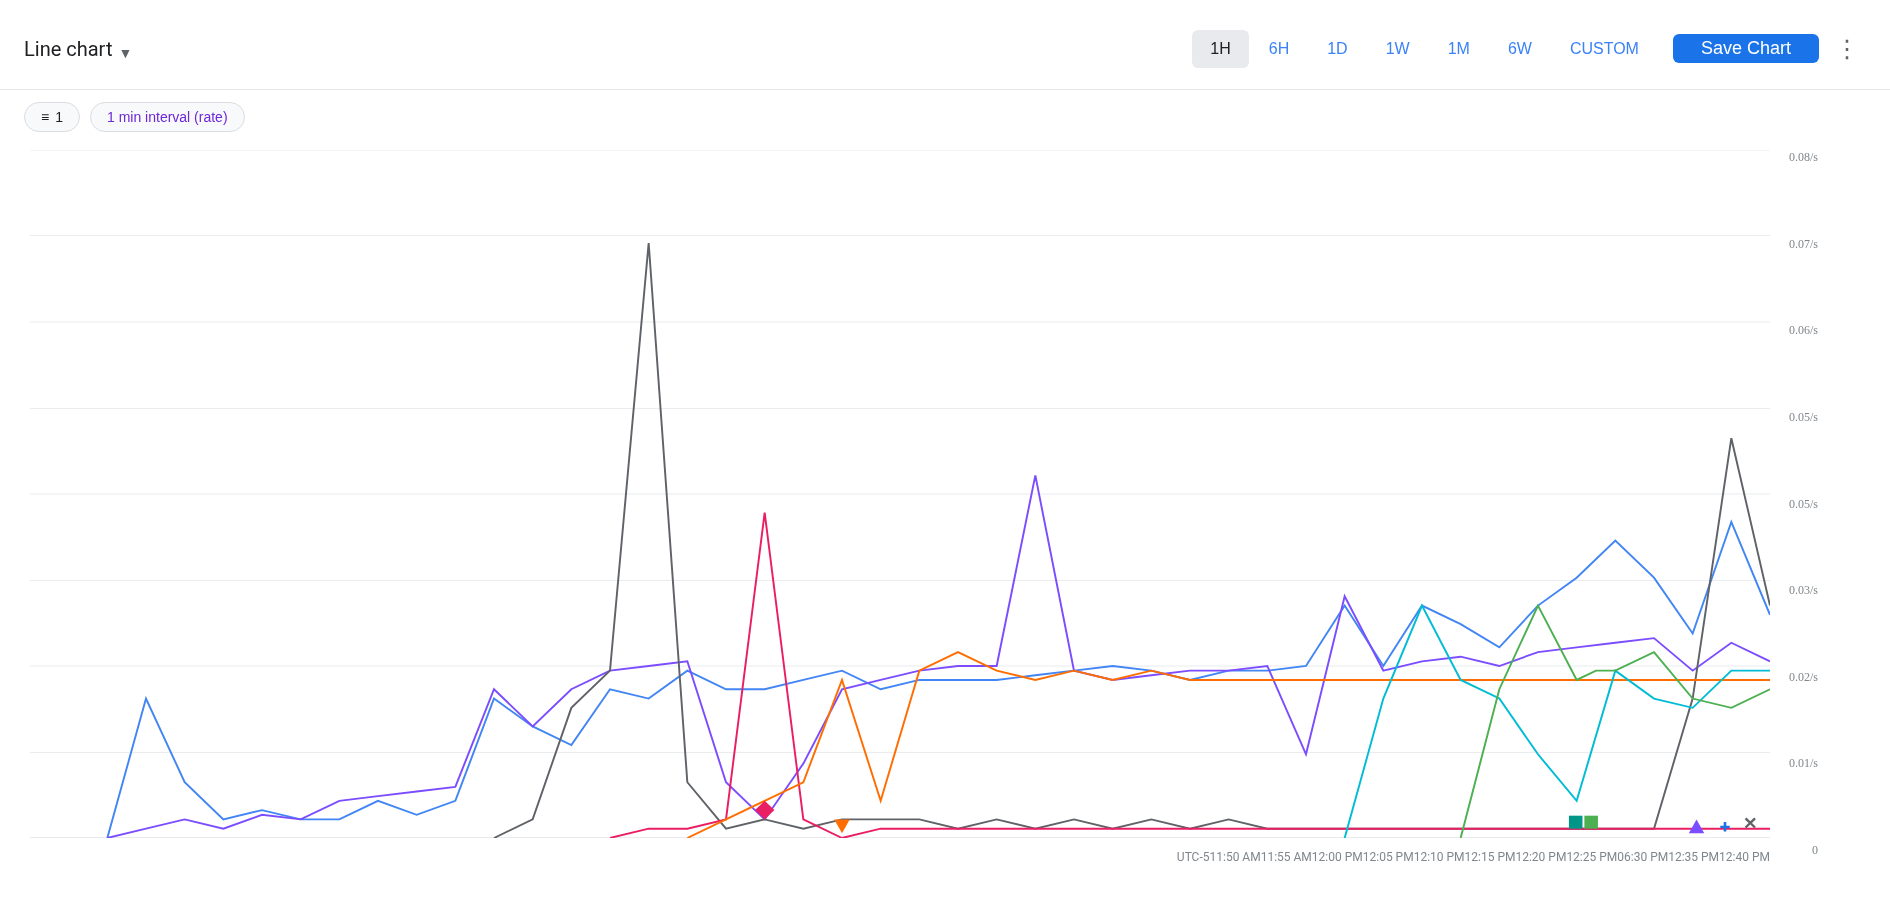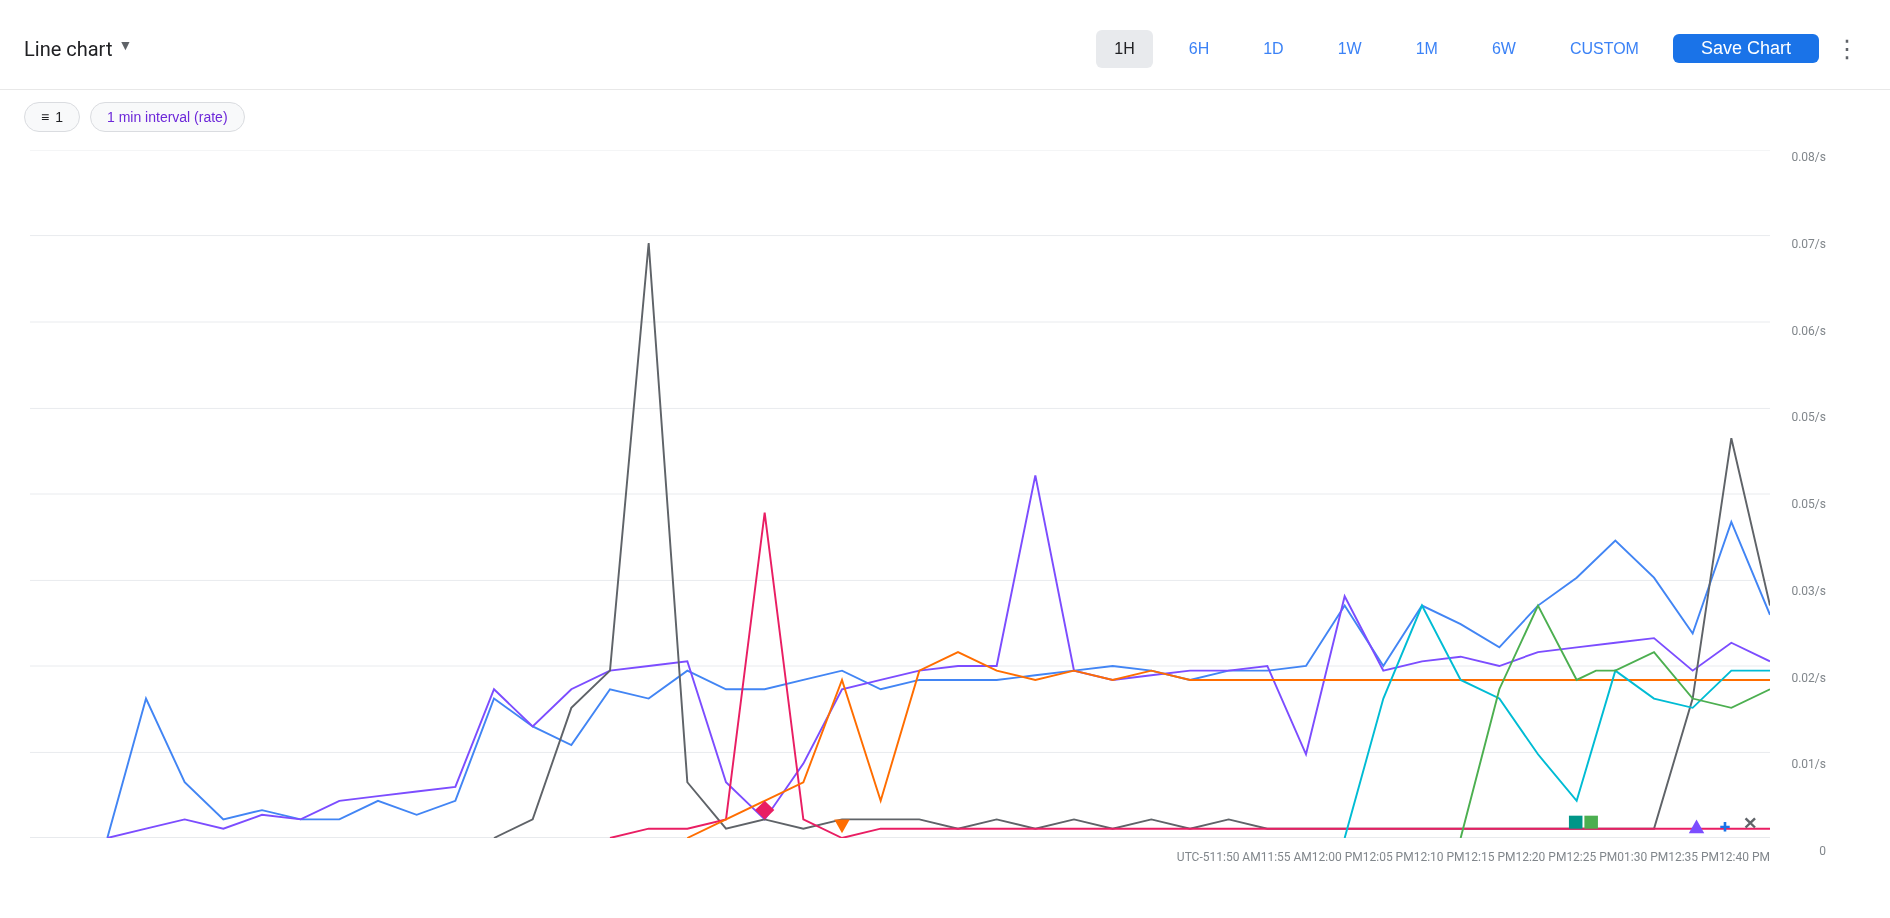--- a/index.html
+++ b/index.html
@@ -13,36 +13,36 @@
     }
     .header {
       display: flex;
       align-items: center;
       padding: 18px 24px 10px 24px;
       border-bottom: 1px solid #e8e8e8;
       height: 90px;
     }
     .chart-title {
       display: flex;
-      align-items: flex-start;
+      align-items: flex-end;
       font-size: 20px;
       font-weight: 400;
       color: #202124;
       cursor: pointer;
     }
     .dropdown-arrow {
       margin-left: 6px;
       font-size: 14px;
       color: #5f6368;
     }
     .spacer { flex: 1; }
     .time-buttons {
       display: flex;
       align-items: center;
-      gap: 18px;
+      gap: 2px;
     }
     .time-btn {
       padding: 10px 18px;
       border: none;
       background: transparent;
       border-radius: 6px;
       font-size: 16px;
       font-weight: 500;
       color: #3b82f6;
       cursor: pointer;
@@ -106,29 +106,30 @@
       height: calc(918px - 90px - 50px);
       padding: 10px 60px 50px 30px;
     }
     .chart-container {
       position: relative;
       width: 100%;
       height: 100%;
     }
     .y-axis {
       position: absolute;
-      right: 4px;
+      right: 12px;
       top: 0;
       width: 60px;
       height: 100%;
       display: flex;
       flex-direction: column;
       justify-content: space-between;
       align-items: flex-end;
       padding-bottom: 10px;
+      font-family: Liberation Serif, serif;
     }
     .y-label {
       font-size: 12px;
       color: #80868b;
       white-space: nowrap;
     }
     .x-axis {
       position: absolute;
       bottom: 0;
       left: 0;
@@ -457,19 +458,19 @@
     <div class="x-axis">
       <span class="x-label">UTC-5</span>
       <span class="x-label">11:50 AM</span>
       <span class="x-label">11:55 AM</span>
       <span class="x-label">12:00 PM</span>
       <span class="x-label">12:05 PM</span>
       <span class="x-label">12:10 PM</span>
       <span class="x-label">12:15 PM</span>
       <span class="x-label">12:20 PM</span>
       <span class="x-label">12:25 PM</span>
-      <span class="x-label">01:30 PM</span>
+      <span class="x-label">06:30 PM</span>
       <span class="x-label">12:35 PM</span>
       <span class="x-label">12:40 PM</span>
     </div>
 
   </div>
 </div>
 
 </body></html>

